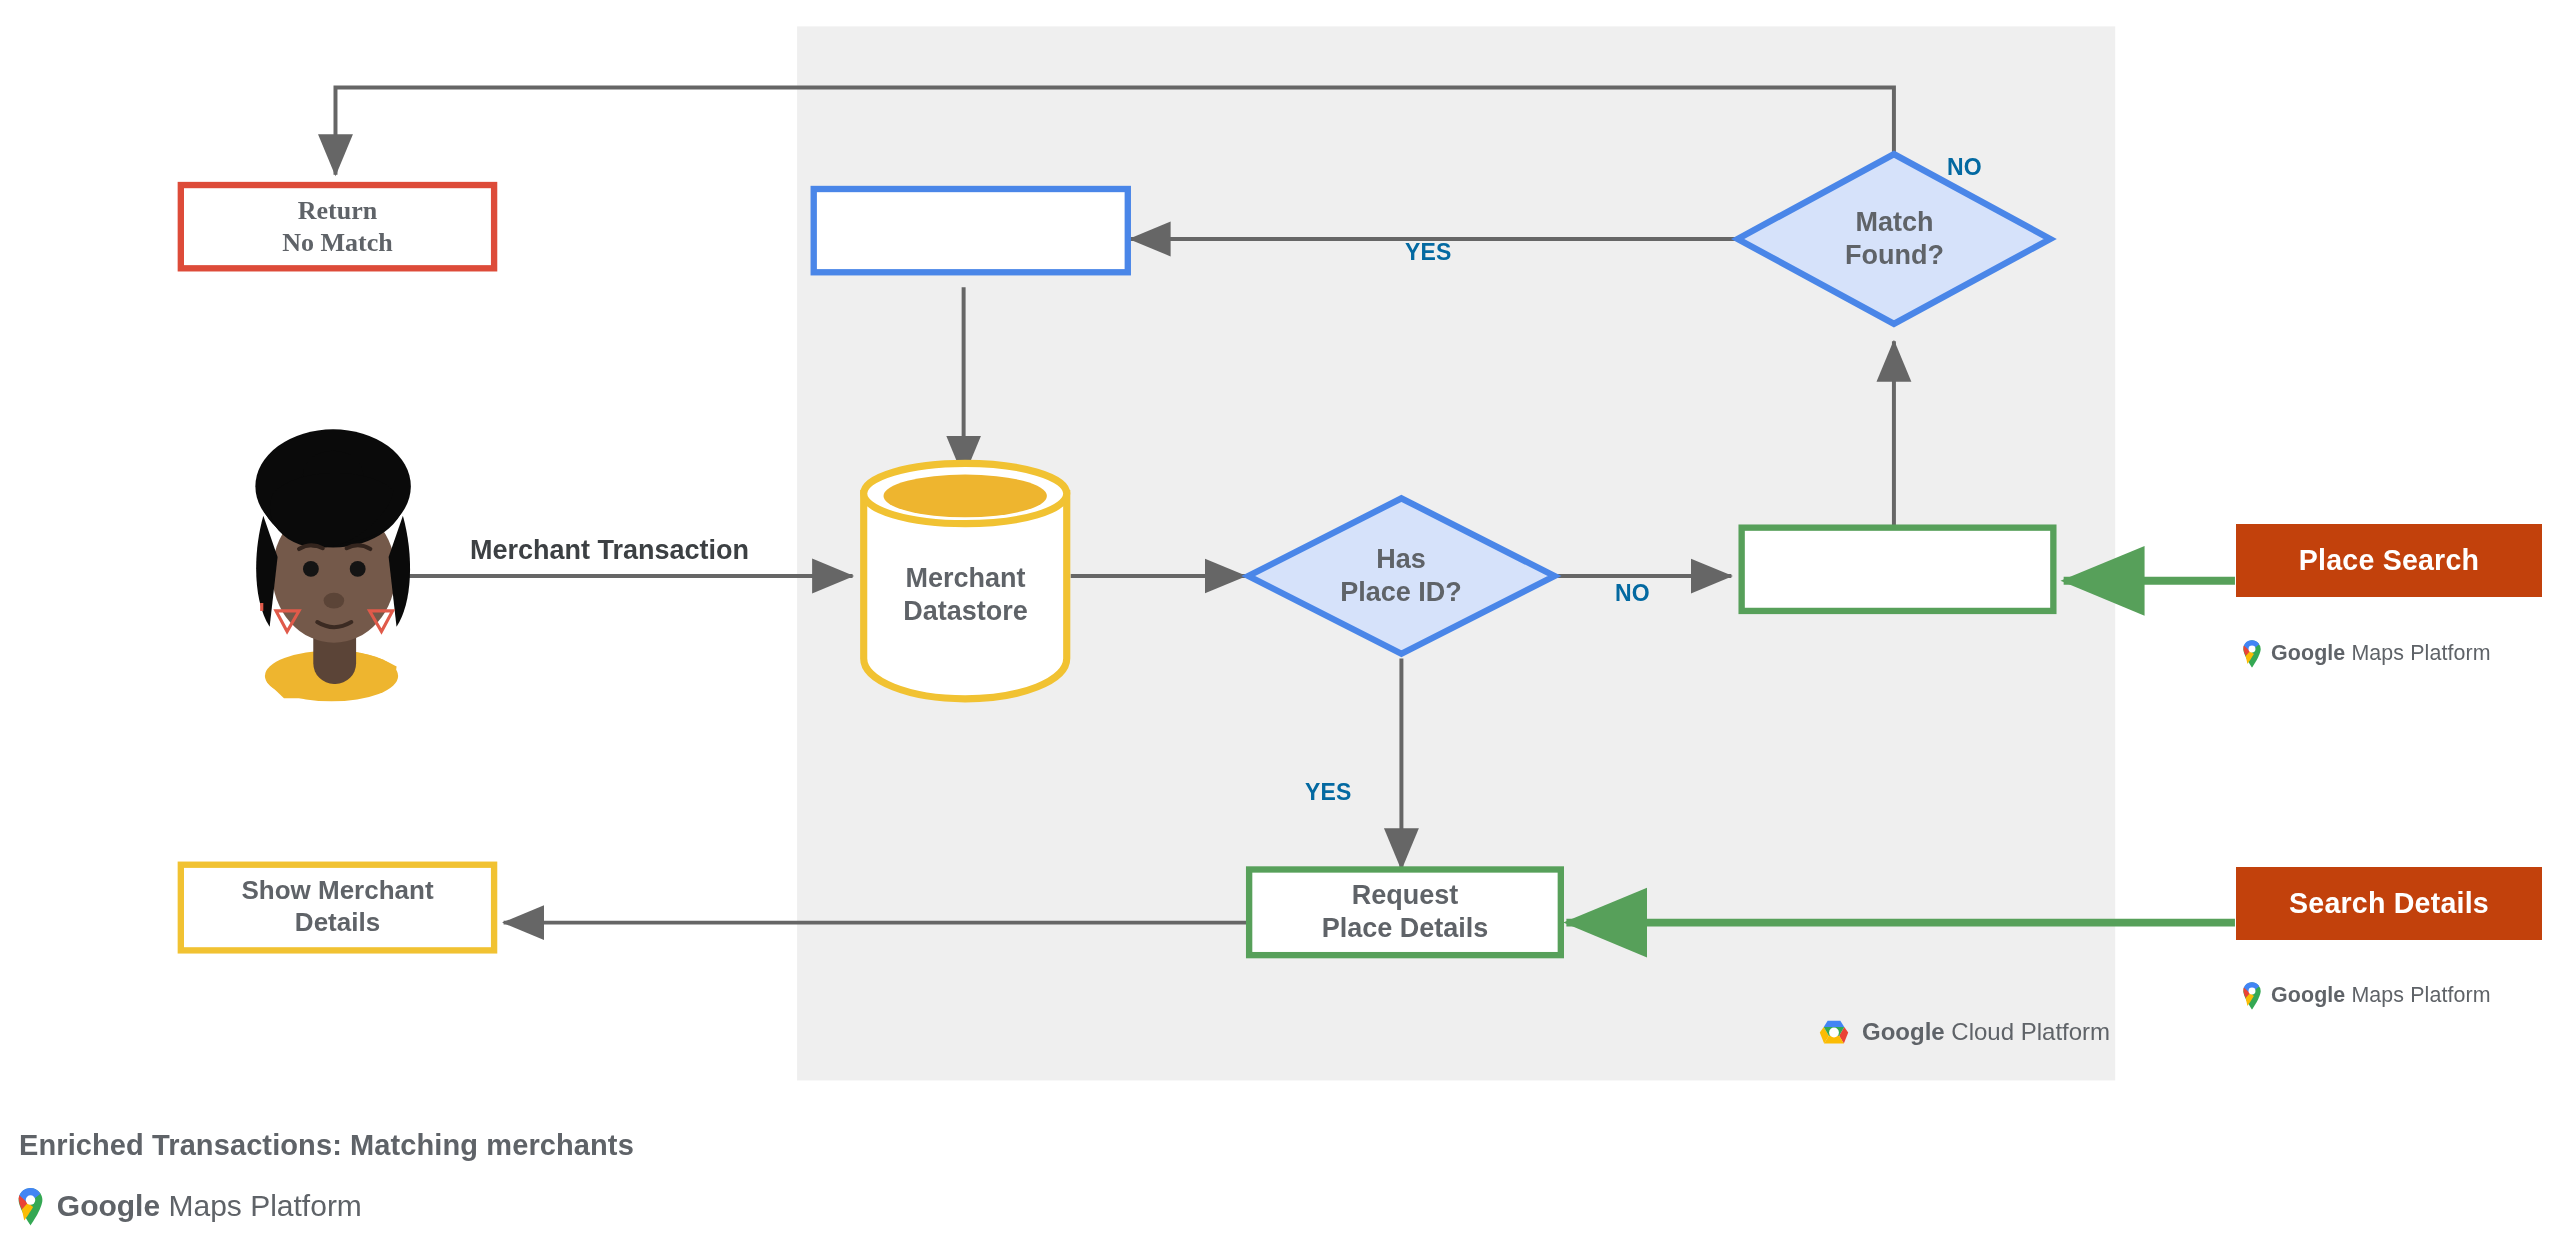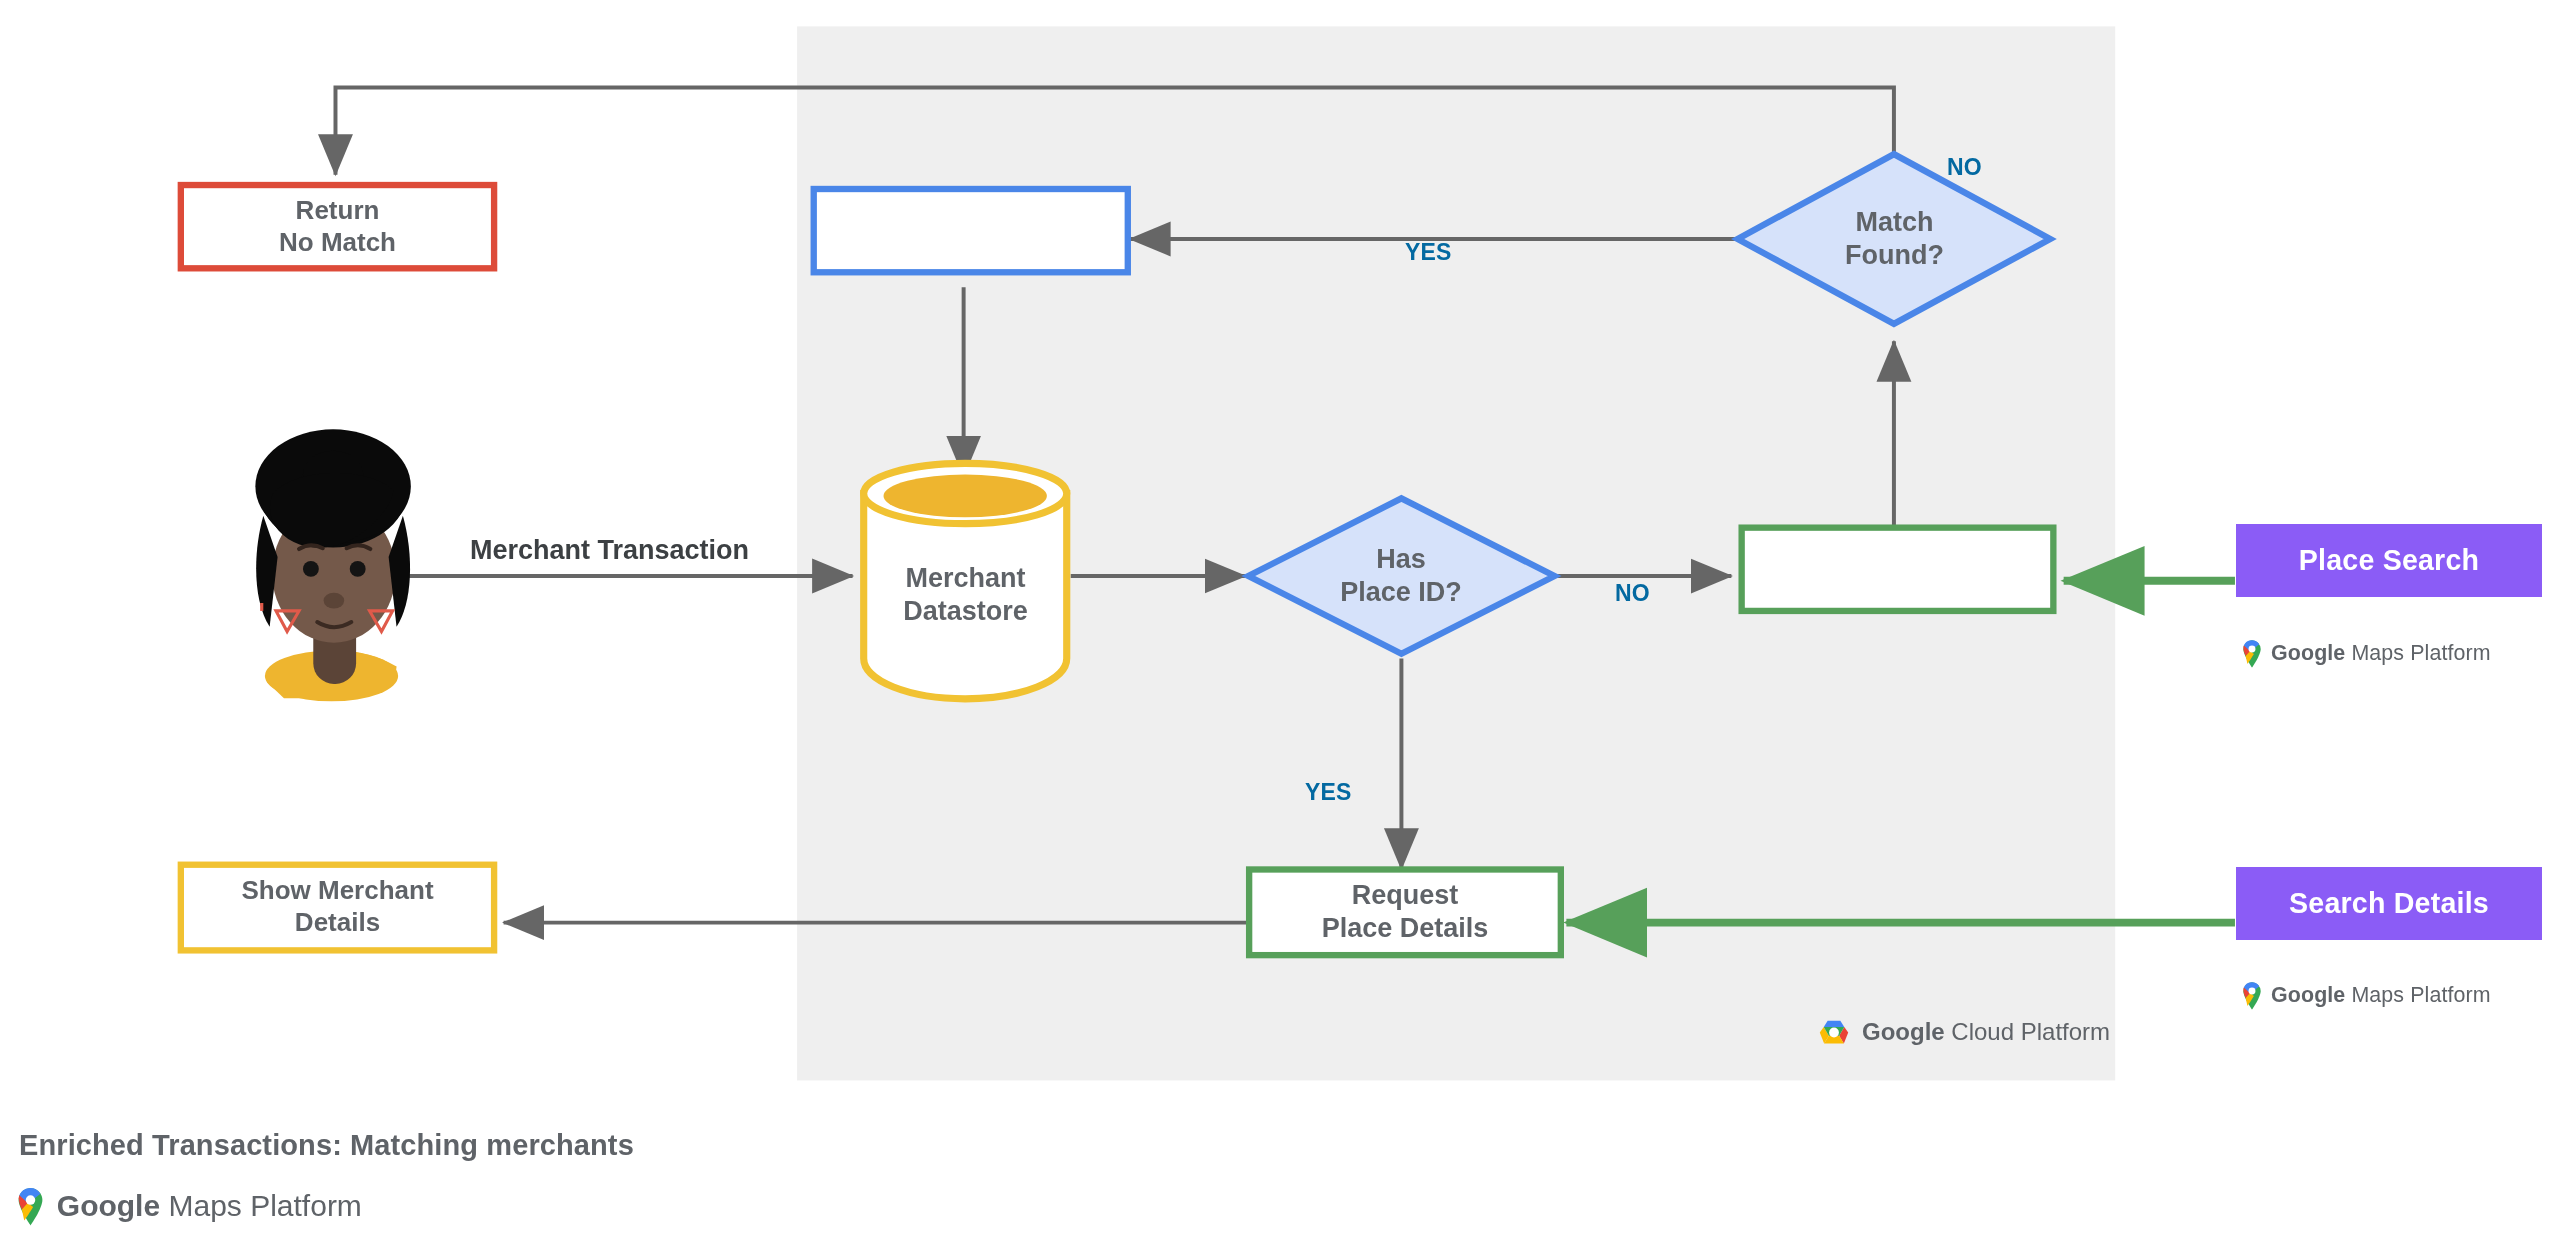--- a/index.html
+++ b/index.html
@@ -53,21 +53,21 @@
     font-weight: bold;
     color: #3c4043;
     white-space: nowrap;
   }
   
   .api-chip {
     position: absolute;
     display: flex;
     align-items: center;
     justify-content: center;
-    background: #8b5cf6;
+    background: #c2410c;
     color: #ffffff;
     font-size: 28.6px;
     font-weight: bold;
     letter-spacing: 0.2px;
   }
   .gmp-lockup {
     position: absolute;
     display: flex;
     align-items: center;
     gap: 7.1px;
@@ -207,21 +207,21 @@
       <ellipse cx="421" cy="757" rx="13" ry="10" fill="#5b4437"></ellipse>
 
       <path d="M400,784 Q421,797 443,784" fill="none" stroke="#3b2a22" stroke-width="5" stroke-linecap="round"></path>
 
       <path d="M348,770 L377,770 L362,796 Z" fill="none" stroke="#e05a4a" stroke-width="4"></path>
       <path d="M330,760 L330,770" stroke="#e05a4a" stroke-width="4"></path>
       <path d="M466,770 L495,770 L481,796 Z" fill="none" stroke="#e05a4a" stroke-width="4"></path>
     </g>
   </svg>
 
-  <div class="node-label" style="left:181px; top:185px; width:313px; height:83px; font-size:26px;">Return
+  <div class="node-label" style="left:181px; top:185px; width:313px; height:83px; font-size:26px;font-family:Liberation Serif, serif;">Return
 No Match</div>
 
 
   <div class="node-label" style="left:1777px; top:198px; width:235px; height:82px; font-size:27px;">Match
 Found?</div>
 
   <div class="node-label" style="left:864px; top:555px; width:203px; height:79px; font-size:27px;">Merchant
 Datastore</div>
 
   <div class="node-label" style="left:1282px; top:536px; width:238px; height:79px; font-size:27px;">Has

